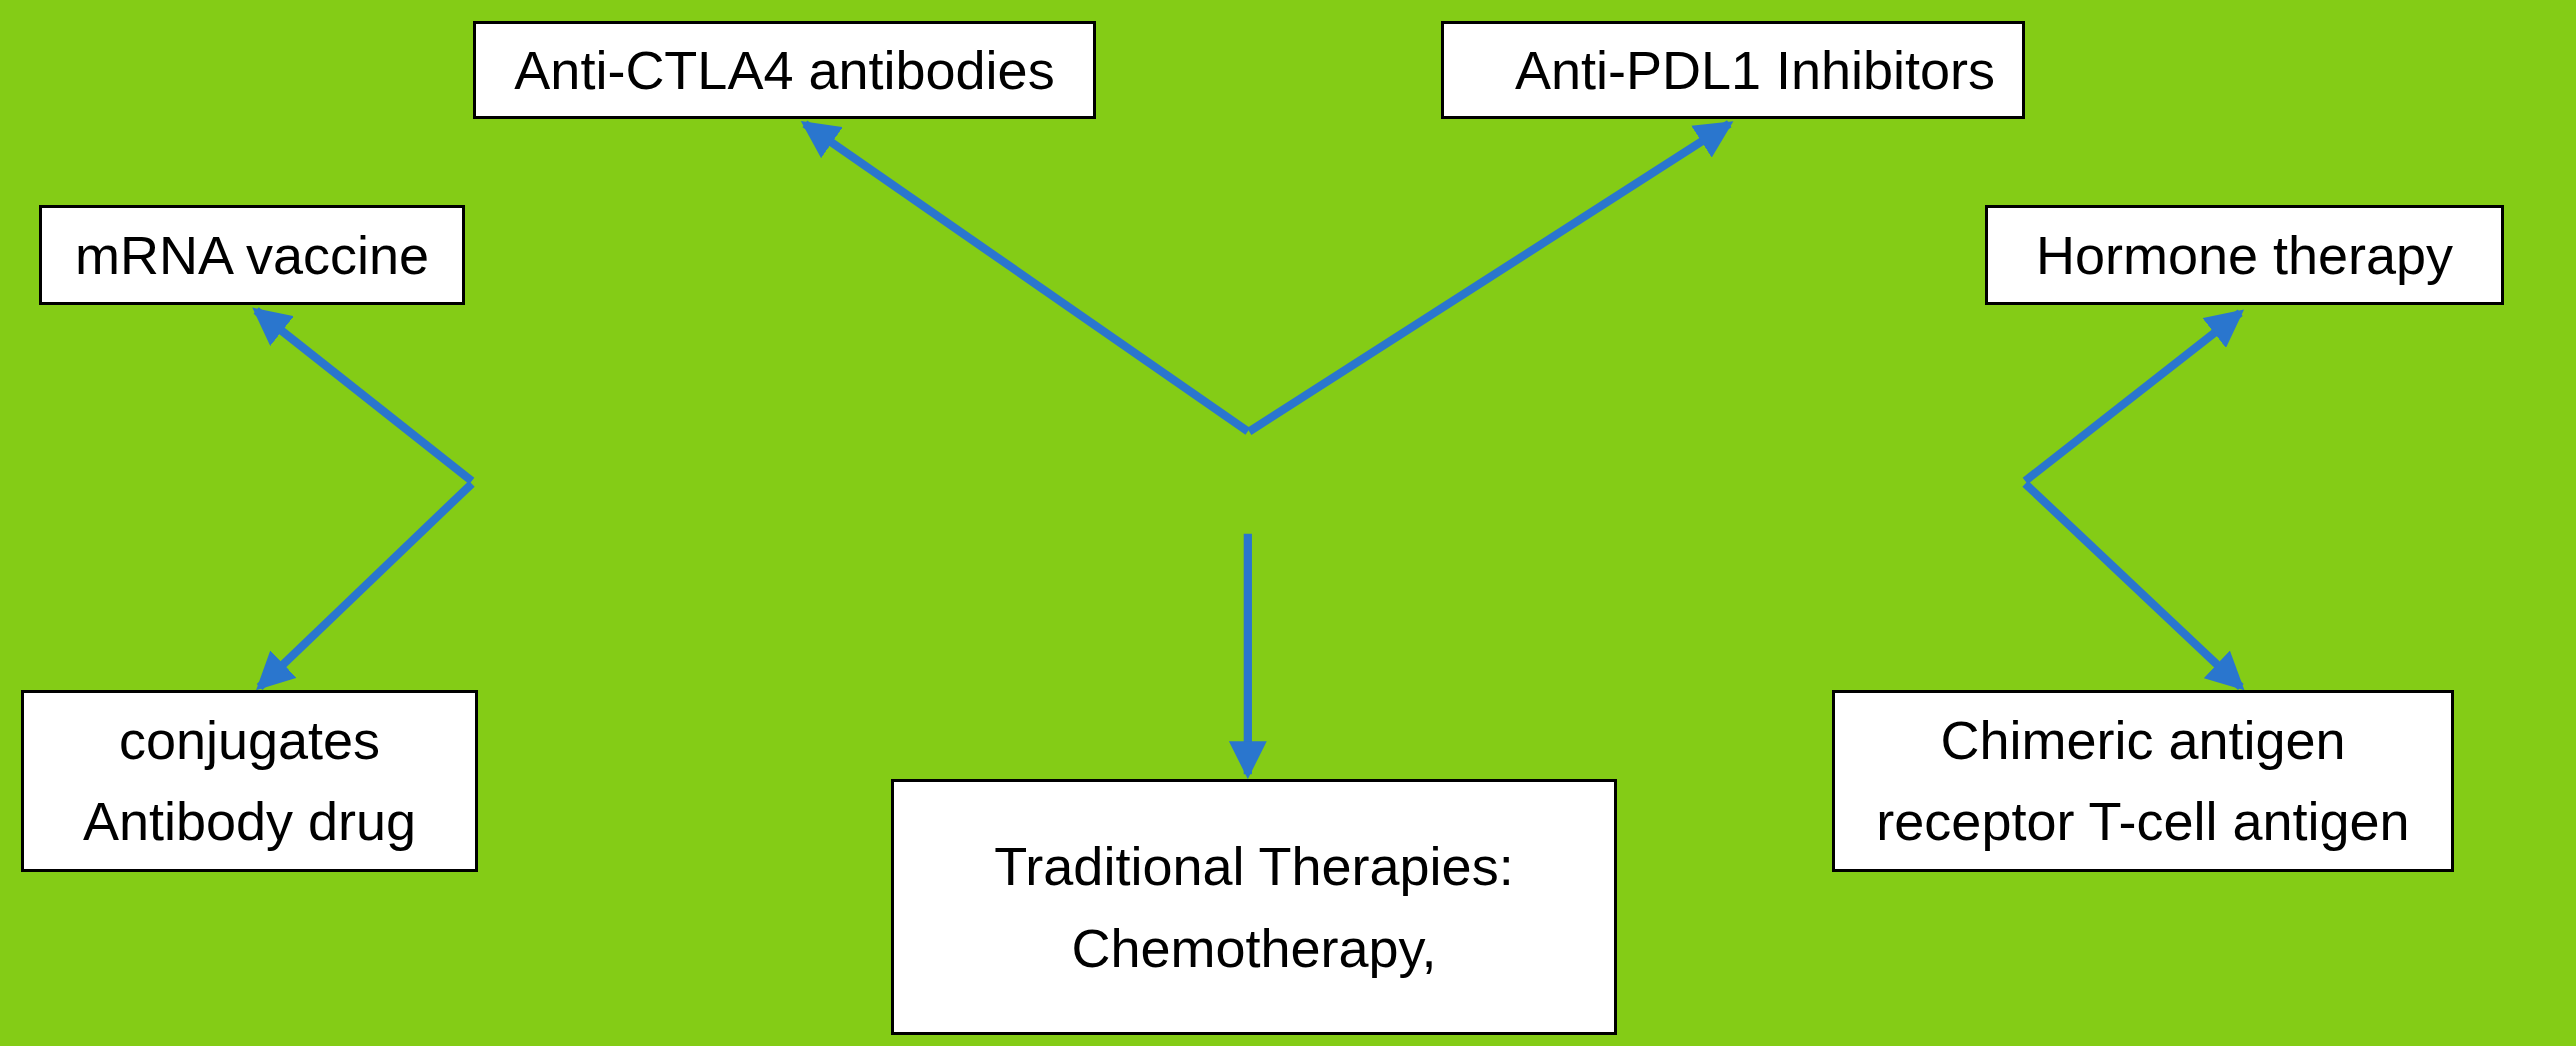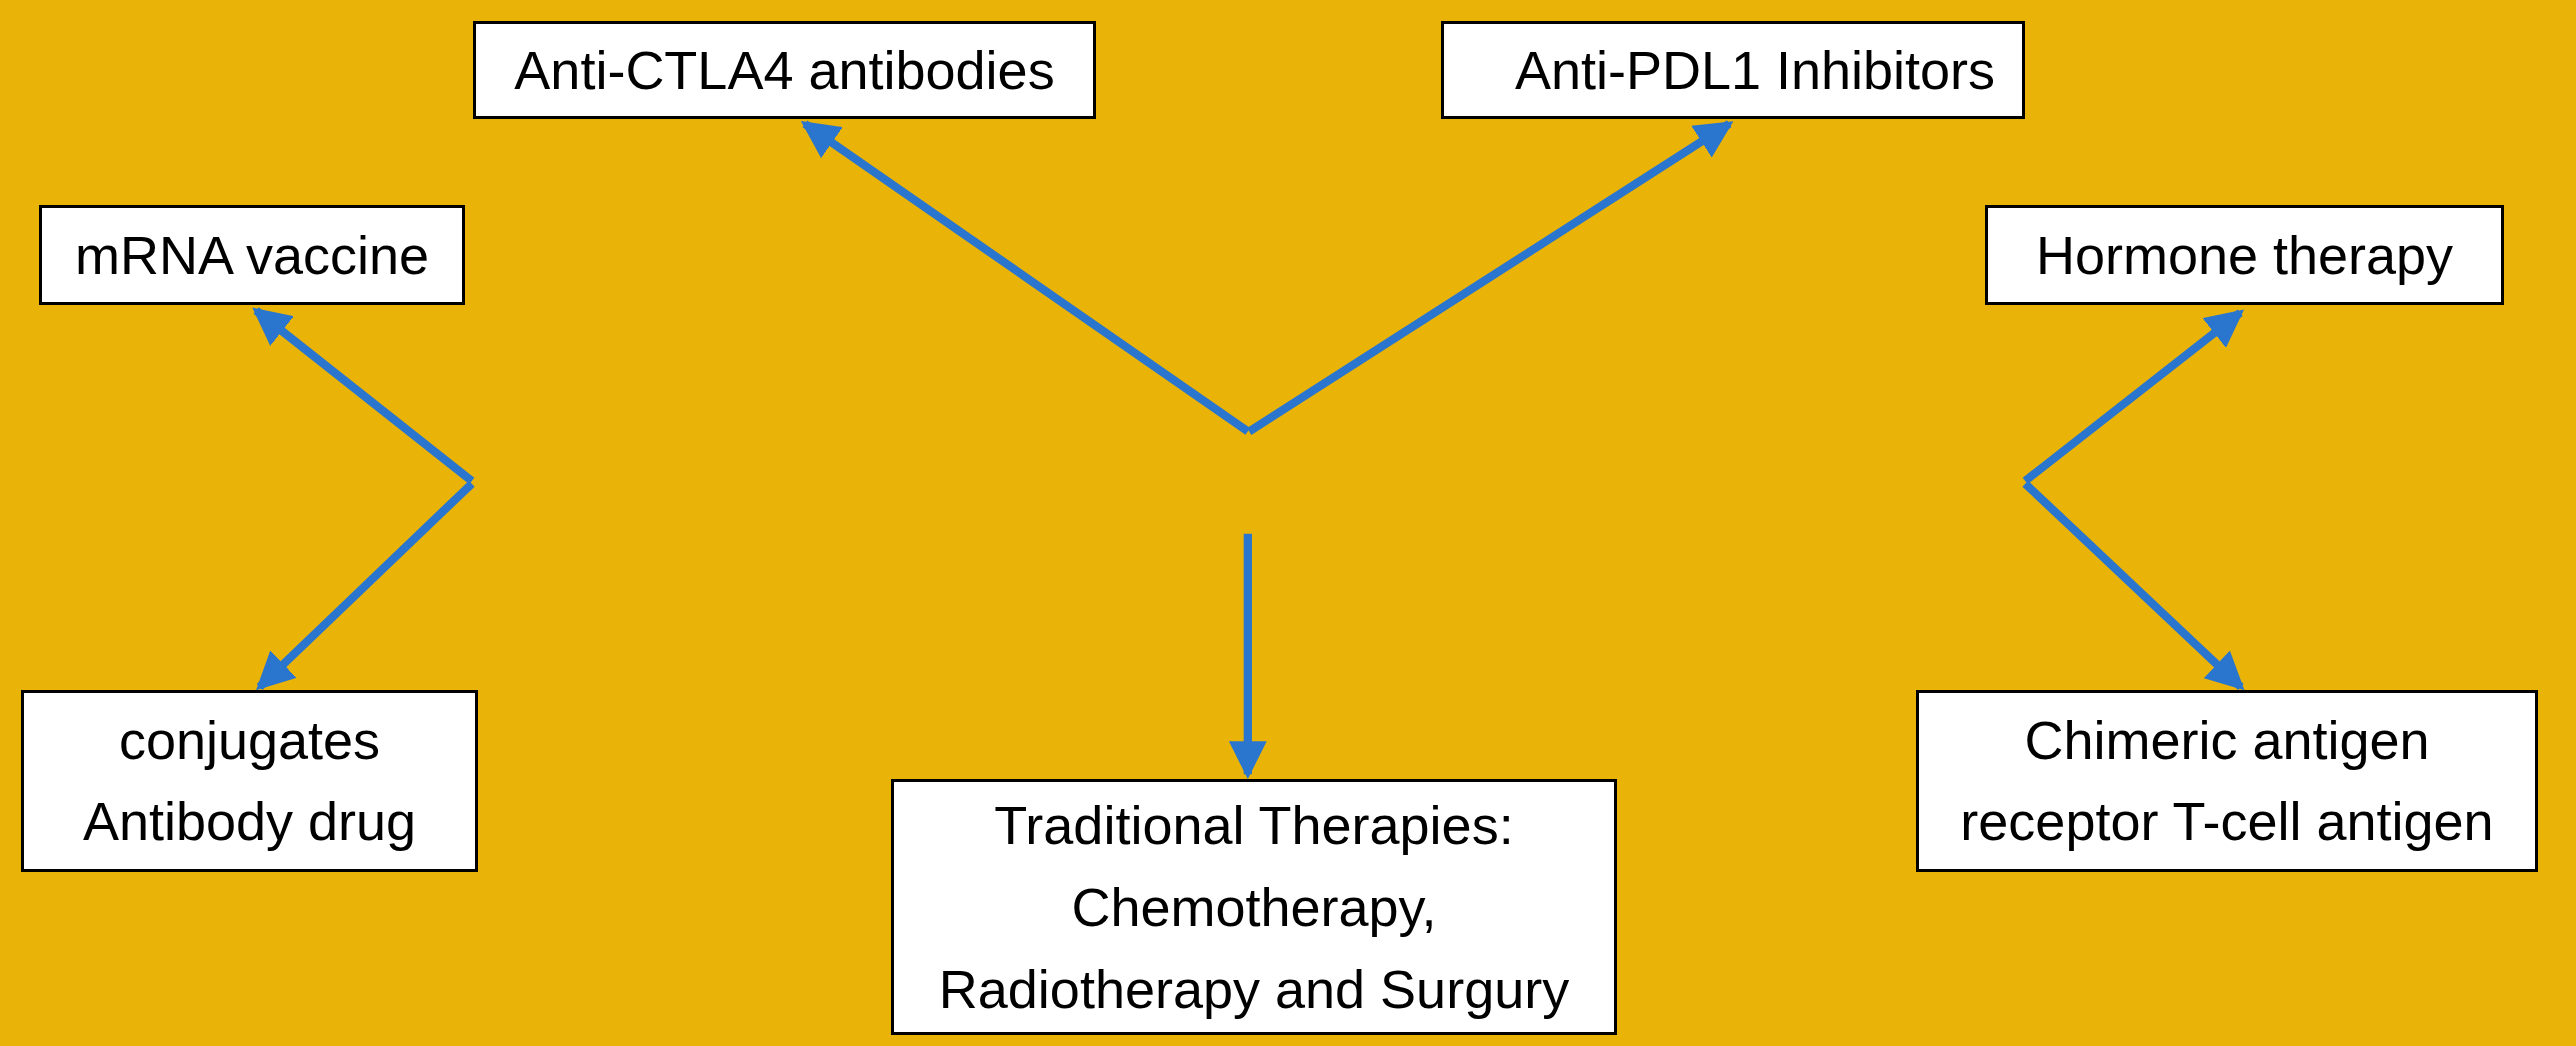--- a/index.html
+++ b/index.html
@@ -4,21 +4,21 @@
 <style>
   html, body {
     margin: 0;
     padding: 0;
     background: #ffffff;
   }
   .canvas {
     position: relative;
     width: 2576px;
     height: 1047px;
-    background: #eab308;
+    background: #84cc16;
     font-family: "Liberation Sans", "DejaVu Sans", sans-serif;
     color: #000000;
     overflow: hidden;
   }
   .arrow-layer {
     position: absolute;
     left: 0;
     top: 0;
     width: 2576px;
     height: 1047px;
@@ -42,21 +42,21 @@
   .node.multi2 { line-height: 1.5; }
   .node.multi3 { line-height: 1.52; }
 
   
   #node-anti-ctla4   { left: 473px;  top: 21px;   width: 623px;  height: 98px; }
   #node-anti-pdl1    { left: 1441px; top: 21px;   width: 584px;  height: 98px; padding-left: 44px; }
   #node-mrna         { left: 39px;   top: 205px;  width: 426px;  height: 100px; }
   #node-hormone      { left: 1985px; top: 205px;  width: 519px;  height: 100px; }
   #node-center       { left: 473px;  top: 430px;  width: 1549px; height: 102px; }
   #node-adc          { left: 21px;   top: 690px; width: 457px;  height: 182px; }
-  #node-cart         { left: 1916px; top: 690px; width: 622px;  height: 182px; }
+  #node-cart         { left: 1832px; top: 690px; width: 622px;  height: 182px; }
   #node-traditional  { left: 891px; top: 779px; width: 726px; height: 256px; }
 </style>
 </head>
 <body>
 
 <div class="canvas">
 
   <svg class="arrow-layer" viewBox="0 0 3751 1524" xmlns="http://www.w3.org/2000/svg">
     <defs>
       <marker id="ah" markerWidth="4.6" markerHeight="4.6" refX="4" refY="2.3" orient="auto" markerUnits="strokeWidth">
@@ -95,17 +95,16 @@
   </div>
 
   <div class="node multi2" id="node-cart" style="border-color: rgb(0, 0, 0); color: rgb(0, 0, 0);">
     <span class="line">Chimeric antigen</span>
     <span class="line">receptor T-cell antigen</span>
   </div>
 
   <div class="node multi3" id="node-traditional" style="border-color: rgb(0, 0, 0); color: rgb(0, 0, 0);">
     <span class="line">Traditional Therapies:</span>
     <span class="line">Chemotherapy,</span>
-    <span class="line">Radiotherapy and Surgury</span>
   </div>
 
 </div>
 
 
 </body></html>

